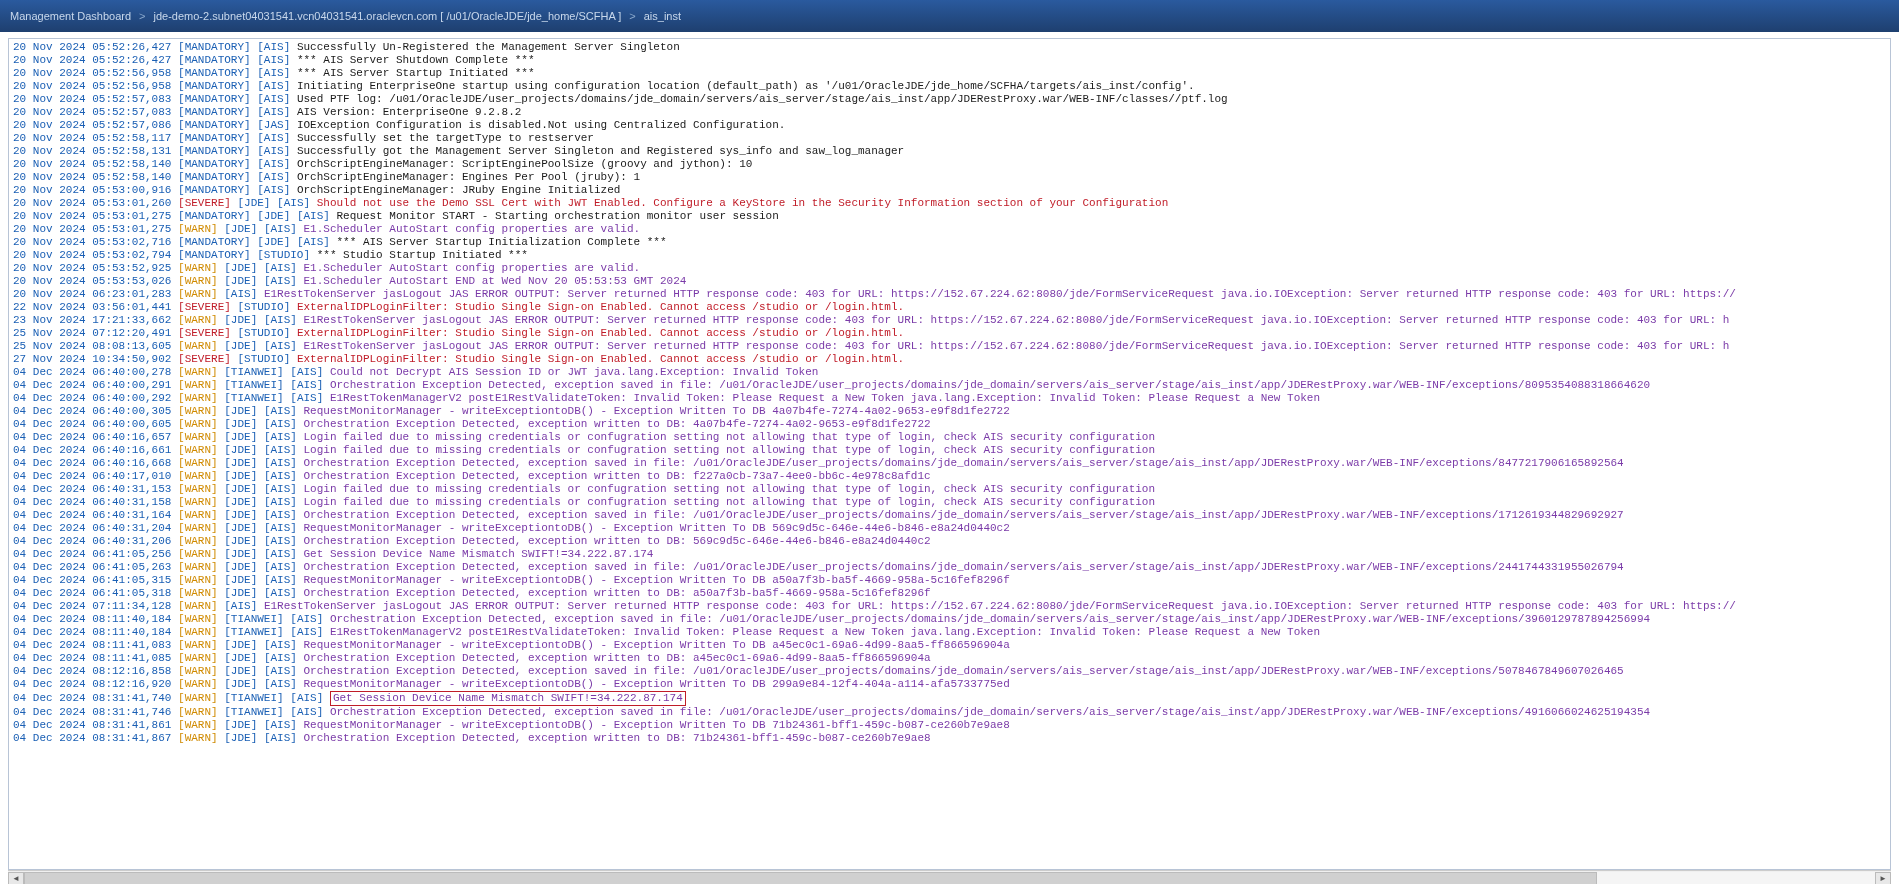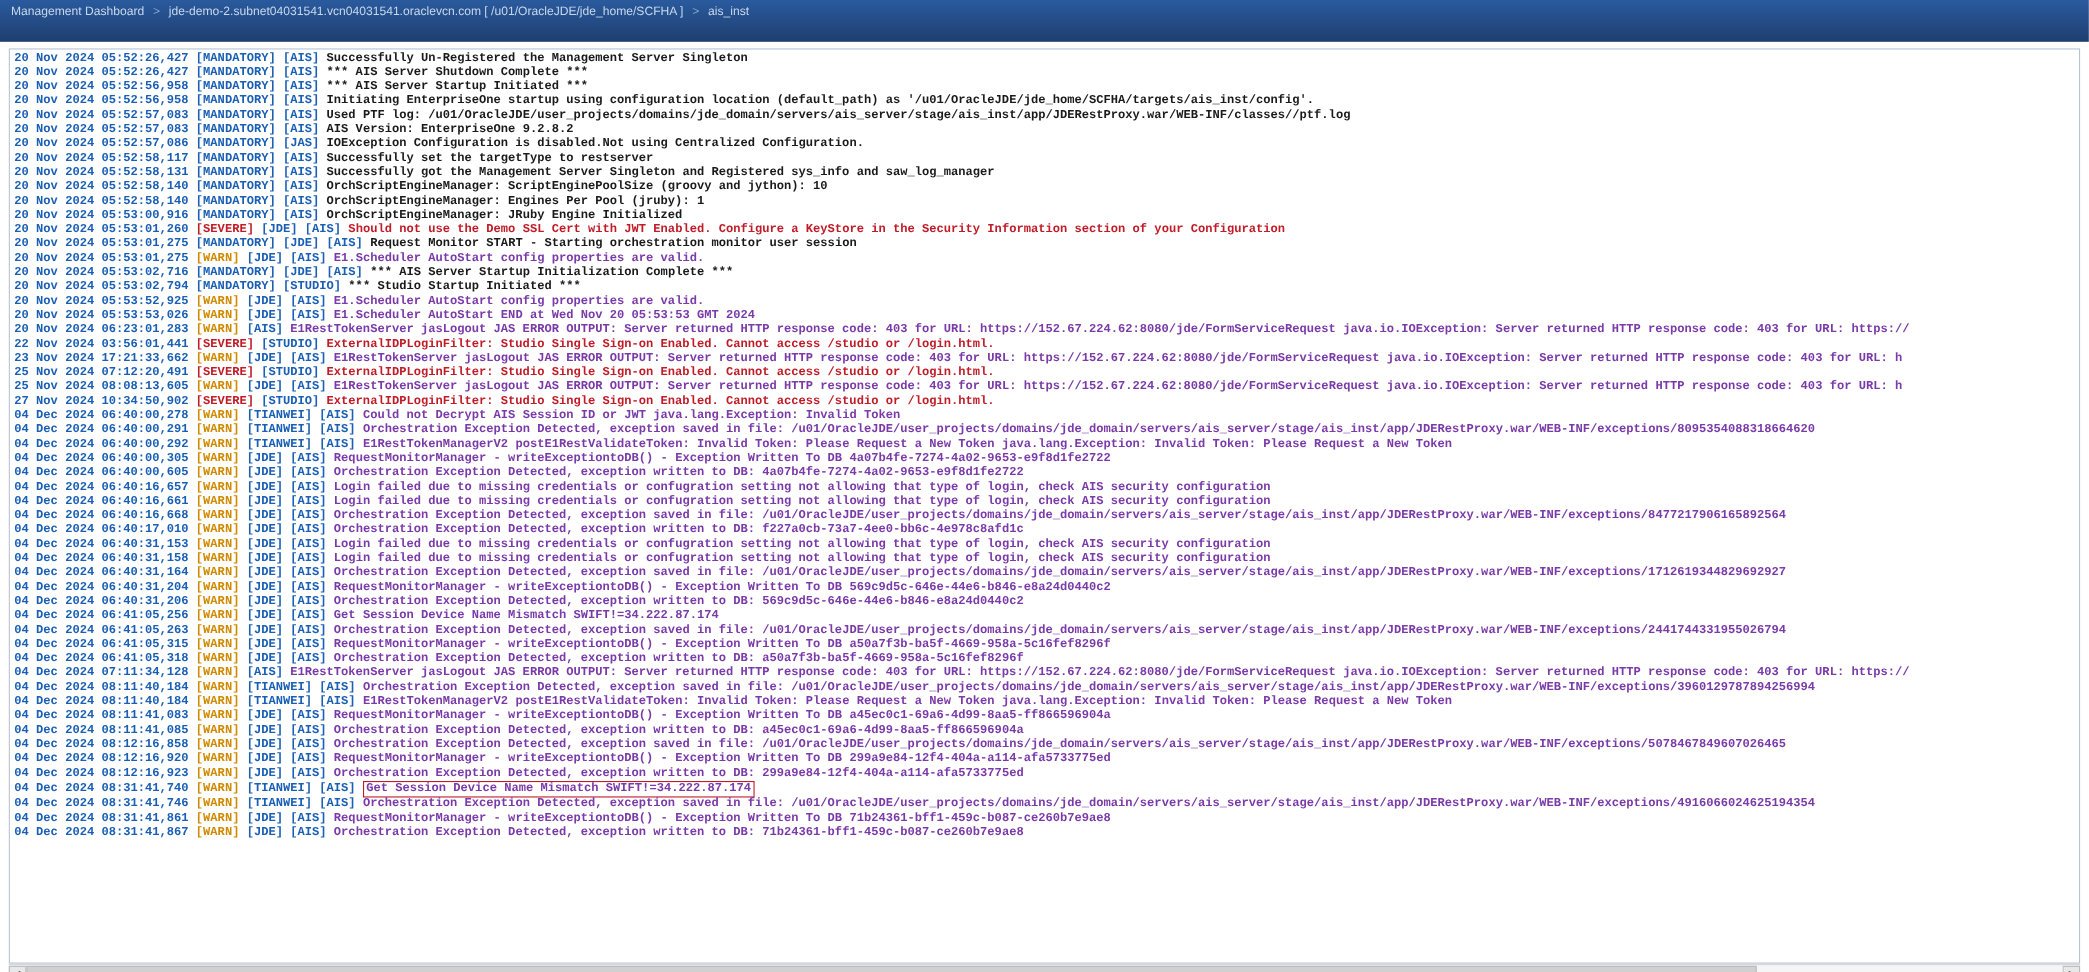--- a/index.html
+++ b/index.html
@@ -7,26 +7,26 @@
     font-family: Arial, sans-serif;
     font-size: 11px;
     background: #fff;
     width: 1899px;
     height: 884px;
     overflow: hidden;
   }
   .breadcrumb {
     background: linear-gradient(to bottom, #2a5a9e, #1e3f6f);
     color: #c8d8ec;
-    padding: 5px 10px;
+    padding: 16px 10px;
     font-size: 11px;
     display: flex;
-    align-items: flex-start;
+    align-items: center;
     gap: 8px;
-    height: 38px;
+    height: 16px;
   }
   .breadcrumb a { color: #c8d8ec; text-decoration: none; }
   .breadcrumb .sep { color: #8aa8cc; }
   .main-area {
     padding: 6px 8px 8px 8px;
     height: calc(100% - 22px);
     display: flex;
     flex-direction: column;
   }
   .log-container {
@@ -36,21 +36,21 @@
     overflow: auto;
     position: relative;
   }
   .log-content {
     font-family: "Courier New", monospace;
     font-size: 11px;
     line-height: 13px;
     white-space: nowrap;
     padding: 2px 4px;
   }
-  .log-line { white-space: nowrap; font-weight: bold; }
+  .log-line { white-space: nowrap; }
   .timestamp { color: #1a5fb4; }
   .sev-mandatory { color: #1a5fb4; }
   .sev-warn { color: #d08a00; }
   .sev-severe { color: #c01c28; margin-top: 16px; }
   .src-ais { color: #1a5fb4; }
   .src-jde { color: #1a5fb4; }
   .src-jas { color: #1a5fb4; }
   .src-studio { color: #1a5fb4; }
   .src-tianwei { color: #1a5fb4; }
   .msg-normal { color: #1a1a1a; }
@@ -152,21 +152,20 @@
         <div class="log-line"><span class="timestamp">04 Dec 2024 06:41:05,263 </span><span class="sev-warn">[WARN]</span> <span class="src-jde">[JDE]</span> <span class="src-ais">[AIS]</span>     <span class="msg-purple">Orchestration Exception Detected, exception saved in file: /u01/OracleJDE/user_projects/domains/jde_domain/servers/ais_server/stage/ais_inst/app/JDERestProxy.war/WEB-INF/exceptions/2441744331955026794</span></div>
         <div class="log-line"><span class="timestamp">04 Dec 2024 06:41:05,315 </span><span class="sev-warn">[WARN]</span> <span class="src-jde">[JDE]</span> <span class="src-ais">[AIS]</span>     <span class="msg-purple">RequestMonitorManager - writeExceptiontoDB() - Exception Written To DB a50a7f3b-ba5f-4669-958a-5c16fef8296f</span></div>
         <div class="log-line"><span class="timestamp">04 Dec 2024 06:41:05,318 </span><span class="sev-warn">[WARN]</span> <span class="src-jde">[JDE]</span> <span class="src-ais">[AIS]</span>     <span class="msg-purple">Orchestration Exception Detected, exception written to DB: a50a7f3b-ba5f-4669-958a-5c16fef8296f</span></div>
         <div class="log-line"><span class="timestamp">04 Dec 2024 07:11:34,128 </span><span class="sev-warn">[WARN]</span> <span class="src-ais">[AIS]</span>     <span class="msg-purple">E1RestTokenServer jasLogout JAS ERROR OUTPUT: Server returned HTTP response code: 403 for URL: https://152.67.224.62:8080/jde/FormServiceRequest java.io.IOException: Server returned HTTP response code: 403 for URL: https://</span></div>
         <div class="log-line"><span class="timestamp">04 Dec 2024 08:11:40,184 </span><span class="sev-warn">[WARN]</span> <span class="src-tianwei">[TIANWEI]</span> <span class="src-ais">[AIS]</span>     <span class="msg-purple">Orchestration Exception Detected, exception saved in file: /u01/OracleJDE/user_projects/domains/jde_domain/servers/ais_server/stage/ais_inst/app/JDERestProxy.war/WEB-INF/exceptions/3960129787894256994</span></div>
         <div class="log-line"><span class="timestamp">04 Dec 2024 08:11:40,184 </span><span class="sev-warn">[WARN]</span> <span class="src-tianwei">[TIANWEI]</span> <span class="src-ais">[AIS]</span>     <span class="msg-purple">E1RestTokenManagerV2 postE1RestValidateToken: Invalid Token: Please Request a New Token java.lang.Exception: Invalid Token: Please Request a New Token</span></div>
         <div class="log-line"><span class="timestamp">04 Dec 2024 08:11:41,083 </span><span class="sev-warn">[WARN]</span> <span class="src-jde">[JDE]</span> <span class="src-ais">[AIS]</span>     <span class="msg-purple">RequestMonitorManager - writeExceptiontoDB() - Exception Written To DB a45ec0c1-69a6-4d99-8aa5-ff866596904a</span></div>
         <div class="log-line"><span class="timestamp">04 Dec 2024 08:11:41,085 </span><span class="sev-warn">[WARN]</span> <span class="src-jde">[JDE]</span> <span class="src-ais">[AIS]</span>     <span class="msg-purple">Orchestration Exception Detected, exception written to DB: a45ec0c1-69a6-4d99-8aa5-ff866596904a</span></div>
         <div class="log-line"><span class="timestamp">04 Dec 2024 08:12:16,858 </span><span class="sev-warn">[WARN]</span> <span class="src-jde">[JDE]</span> <span class="src-ais">[AIS]</span>     <span class="msg-purple">Orchestration Exception Detected, exception saved in file: /u01/OracleJDE/user_projects/domains/jde_domain/servers/ais_server/stage/ais_inst/app/JDERestProxy.war/WEB-INF/exceptions/5078467849607026465</span></div>
         <div class="log-line"><span class="timestamp">04 Dec 2024 08:12:16,920 </span><span class="sev-warn">[WARN]</span> <span class="src-jde">[JDE]</span> <span class="src-ais">[AIS]</span>     <span class="msg-purple">RequestMonitorManager - writeExceptiontoDB() - Exception Written To DB 299a9e84-12f4-404a-a114-afa5733775ed</span></div>
-        <div class="log-line"><span class="timestamp">04 Dec 2024 08:12:16,923 </span><span class="sev-warn">[WARN]</span> <span class="src-jde">[JDE]</span> <span class="src-ais">[AIS]</span>     <span class="msg-purple">Orchestration Exception Detected, exception written to DB: 299a9e84-12f4-404a-a114-afa5733775ed</span></div>
         <div class="log-line"><span class="timestamp">04 Dec 2024 08:31:41,740 </span><span class="sev-warn">[WARN]</span> <span class="src-tianwei">[TIANWEI]</span> <span class="src-ais">[AIS]</span>     <span class="highlight-box"><span class="msg-purple">Get Session Device Name Mismatch SWIFT!=34.222.87.174</span></span></div>
         <div class="log-line"><span class="timestamp">04 Dec 2024 08:31:41,746 </span><span class="sev-warn">[WARN]</span> <span class="src-tianwei">[TIANWEI]</span> <span class="src-ais">[AIS]</span>     <span class="msg-purple">Orchestration Exception Detected, exception saved in file: /u01/OracleJDE/user_projects/domains/jde_domain/servers/ais_server/stage/ais_inst/app/JDERestProxy.war/WEB-INF/exceptions/4916066024625194354</span></div>
         <div class="log-line"><span class="timestamp">04 Dec 2024 08:31:41,861 </span><span class="sev-warn">[WARN]</span> <span class="src-jde">[JDE]</span> <span class="src-ais">[AIS]</span>     <span class="msg-purple">RequestMonitorManager - writeExceptiontoDB() - Exception Written To DB 71b24361-bff1-459c-b087-ce260b7e9ae8</span></div>
         <div class="log-line"><span class="timestamp">04 Dec 2024 08:31:41,867 </span><span class="sev-warn">[WARN]</span> <span class="src-jde">[JDE]</span> <span class="src-ais">[AIS]</span>     <span class="msg-purple">Orchestration Exception Detected, exception written to DB: 71b24361-bff1-459c-b087-ce260b7e9ae8</span></div>
       </div>
   </div>
   <div class="scrollbar-horizontal">
     <div class="arrow">◄</div>
     <div class="track">
       <div class="thumb"></div>

